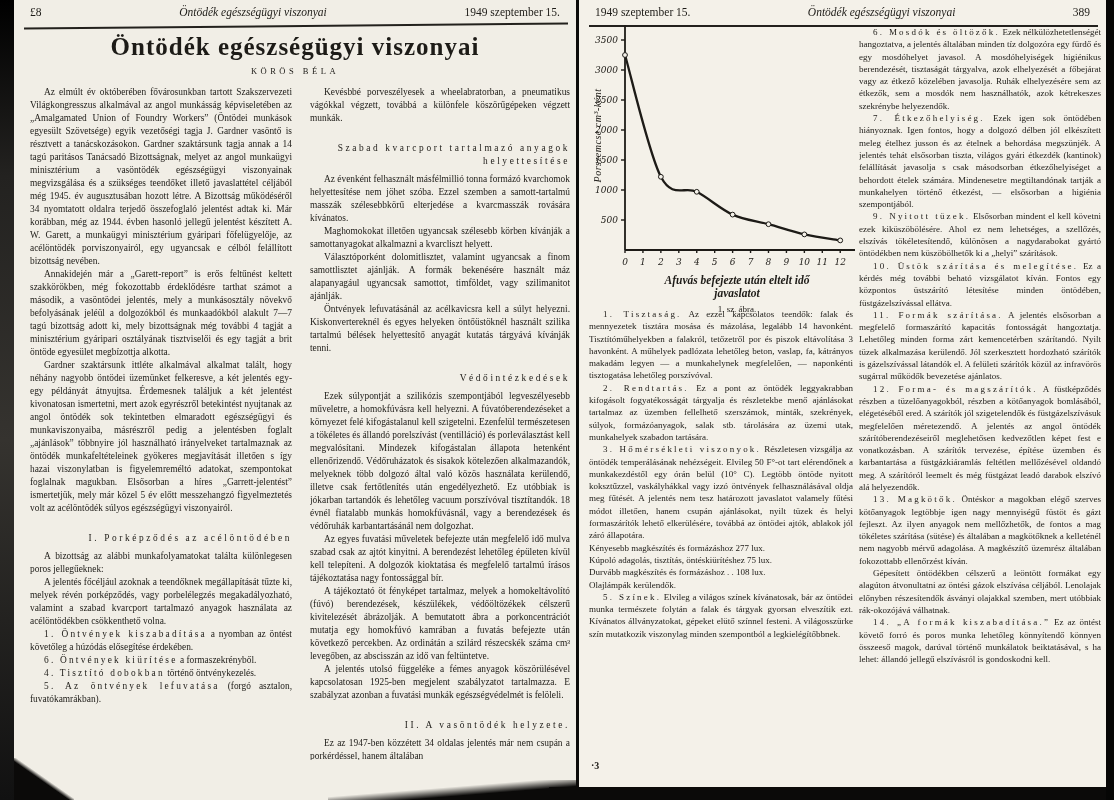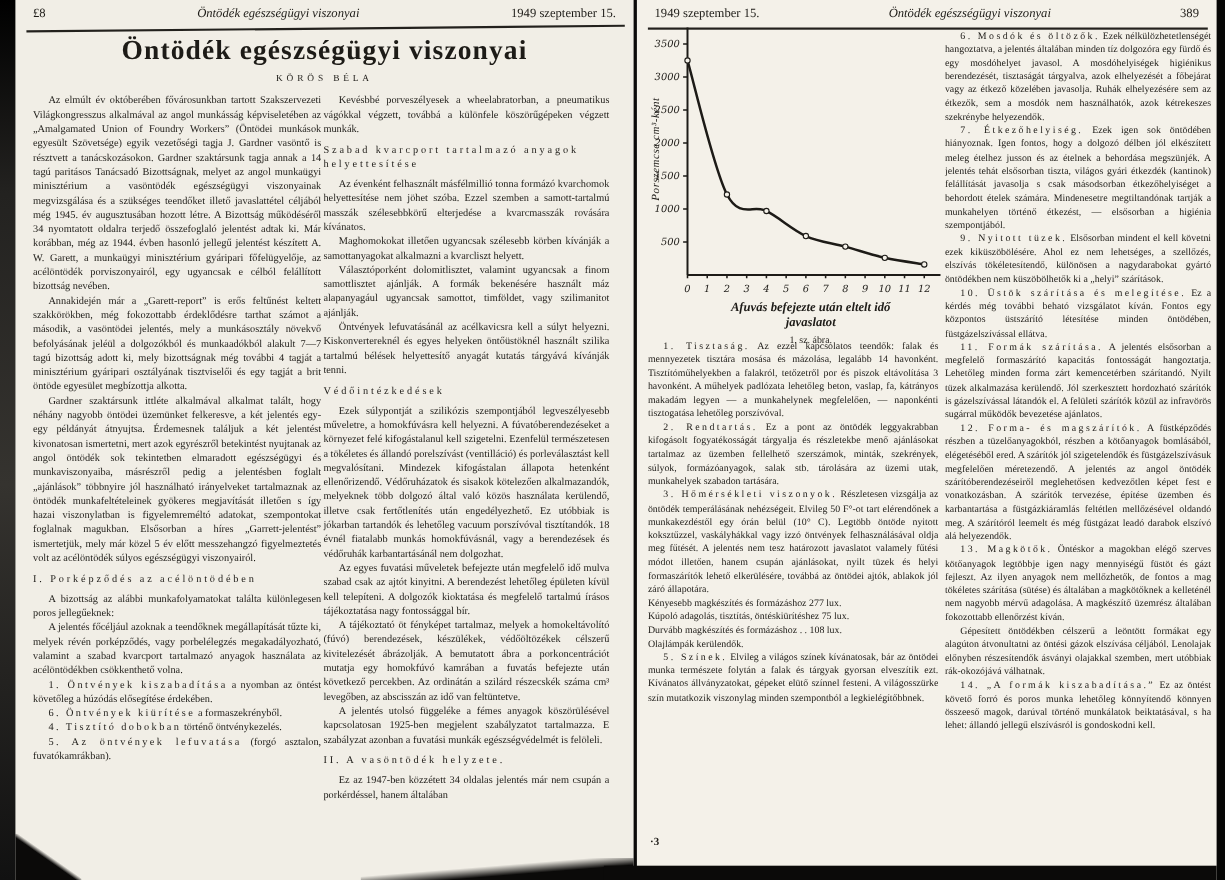--- a/index.html
+++ b/index.html
@@ -21,27 +21,27 @@
   .page-head .rt{font-style:italic;}
   .head-rule{position:absolute;top:25px;left:10px;right:8px;border-top:2px solid #23211d;}
   .page.left .head-rule{transform:rotate(-0.55deg);}
   .article-title{position:absolute;top:33px;left:0;right:0;text-align:center;
                  font-size:25px;font-weight:bold;letter-spacing:1px;}
   .article-author{position:absolute;top:66px;left:0;right:0;text-align:center;
                   font-size:8.5px;letter-spacing:3.5px;}
   .col{position:absolute;overflow:hidden;text-align:justify;}
   .page.left .col{top:86px;height:674px;font-size:9.4px;line-height:13px;}
   .col.l1{left:16px;width:262px;}
-  .col.l2{left:280px;width:260px;}
+  .col.l2{left:296px;width:260px;}
   .col.r1{left:10px;top:308px;height:450px;width:264px;font-size:9px;line-height:12.3px;}
   .col.r2{left:280px;top:26px;height:762px;width:242px;font-size:9px;line-height:12.3px;}
   .para{margin:0;text-indent:14px;}
   .para.noindent{text-indent:0;}
   .lead{letter-spacing:2.2px;}
-  .sec-head{text-align:left;letter-spacing:2.6px;margin:6px 0 5px;text-indent:0;}
+  .sec-head{text-align:right;letter-spacing:2.6px;margin:17px 0 5px;text-indent:0;}
   .lux-line{text-indent:0;text-align:left;}
   .figure{position:absolute;left:6px;top:22px;width:274px;}
   .figure svg{display:block;}
   .ylabel{position:absolute;left:-58px;top:108px;width:140px;text-align:center;
           transform:rotate(-90deg);font-style:italic;font-size:10px;letter-spacing:0.5px;}
   .xlabel{font-style:italic;font-weight:bold;font-size:11.5px;text-align:center;
           padding-left:30px;line-height:13px;}
   .fig-caption{font-size:9px;text-align:center;padding-left:30px;margin-top:4px;}
   .sig{position:absolute;left:12px;top:760px;font-size:10px;font-weight:bold;}
   .tick{font-family:"DejaVu Serif",serif;font-style:italic;font-size:9px;fill:#1d1b17;}

